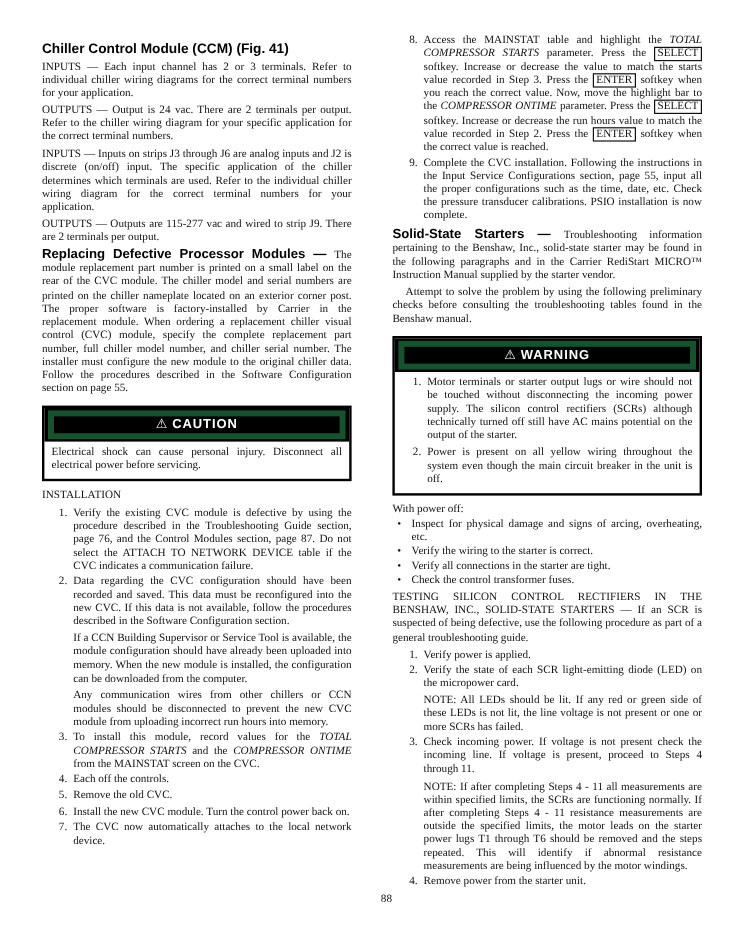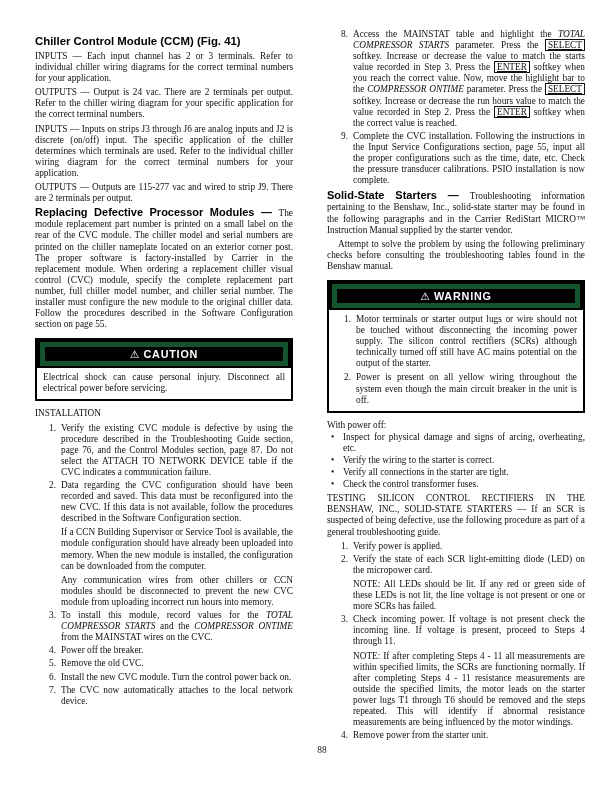--- a/index.html
+++ b/index.html
@@ -19,21 +19,21 @@
   h2.sec {
     font-family:"Liberation Sans", sans-serif;
     font-weight:bold;
     font-size:11.4px;
     line-height:13px;
     color:#000;
     margin:6px 0 3px 0;
   }
   .s-h { font-family:"Liberation Sans", sans-serif; font-weight:bold; font-size:11px; color:#000; }
   .s-i { font-style:italic; }
-  .s-k { border:1px solid #111; padding:0 2px; white-space:nowrap;text-decoration:underline; }
+  .s-k { border:1px solid #111; padding:0 2px; white-space:nowrap; }
   .plainhead { margin:5px 0 3px 0; }
   
   .li { display:flex; margin-bottom:2px; }
   .li .num { flex:0 0 auto; width:14px; margin-left:7px; text-align:right; }
   .li .li-body { flex:1; padding-left:5px; }
   .li .li-body p { text-align:justify; }
   .li .li-body p + p { margin-top:3px; }
   .bullet { display:flex; margin-bottom:1px; }
   .bullet .dot { flex:0 0 auto; width:9px; margin-left:4px; }
   .bullet .b-text { flex:1; padding-left:3px; text-align:justify; }
@@ -103,27 +103,27 @@
       <span class="num">2.</span>
       <div class="li-body">
         <p>Data regarding the CVC configuration should have been recorded and saved. This data must be reconfigured into the new CVC. If this data is not available, follow the procedures described in the Software Configuration section.</p>
         <p>If a CCN Building Supervisor or Service Tool is available, the module configuration should have already been uploaded into memory. When the new module is installed, the configuration can be downloaded from the computer.</p>
         <p>Any communication wires from other chillers or CCN modules should be disconnected to prevent the new CVC module from uploading incorrect run hours into memory.</p>
       </div>
     </div>
     <div class="li">
       <span class="num">3.</span>
       <div class="li-body">
-          <p><span>To install this module, record values for the </span><span class="s-i">TOTAL COMPRESSOR STARTS</span><span> and the </span><span class="s-i">COMPRESSOR ONTIME</span><span> from the MAINSTAT wires on the CVC.</span></p>
+          <p><span>To install this module, record values for the </span><span class="s-i">TOTAL COMPRESSOR STARTS</span><span> and the </span><span class="s-i">COMPRESSOR ONTIME</span><span> from the MAINSTAT screen on the CVC.</span></p>
         </div>
     </div>
     <div class="li">
       <span class="num">4.</span>
       <div class="li-body">
-          <p>Power off the breaker.</p>
+          <p>Each off the controls.</p>
         </div>
     </div>
     <div class="li">
       <span class="num">5.</span>
       <div class="li-body">
           <p>Remove the old CVC.</p>
         </div>
     </div>
     <div class="li">
       <span class="num">6.</span>

